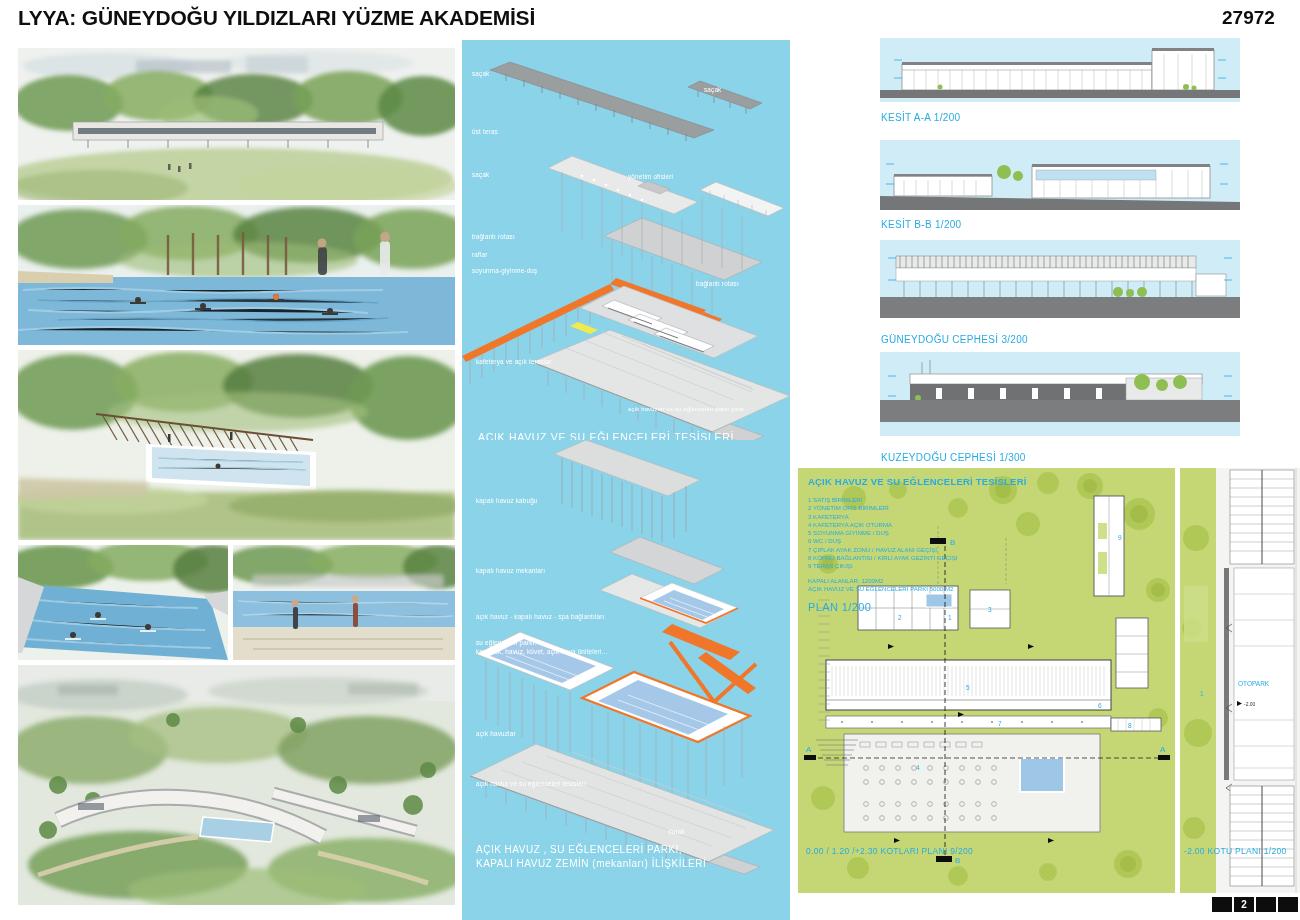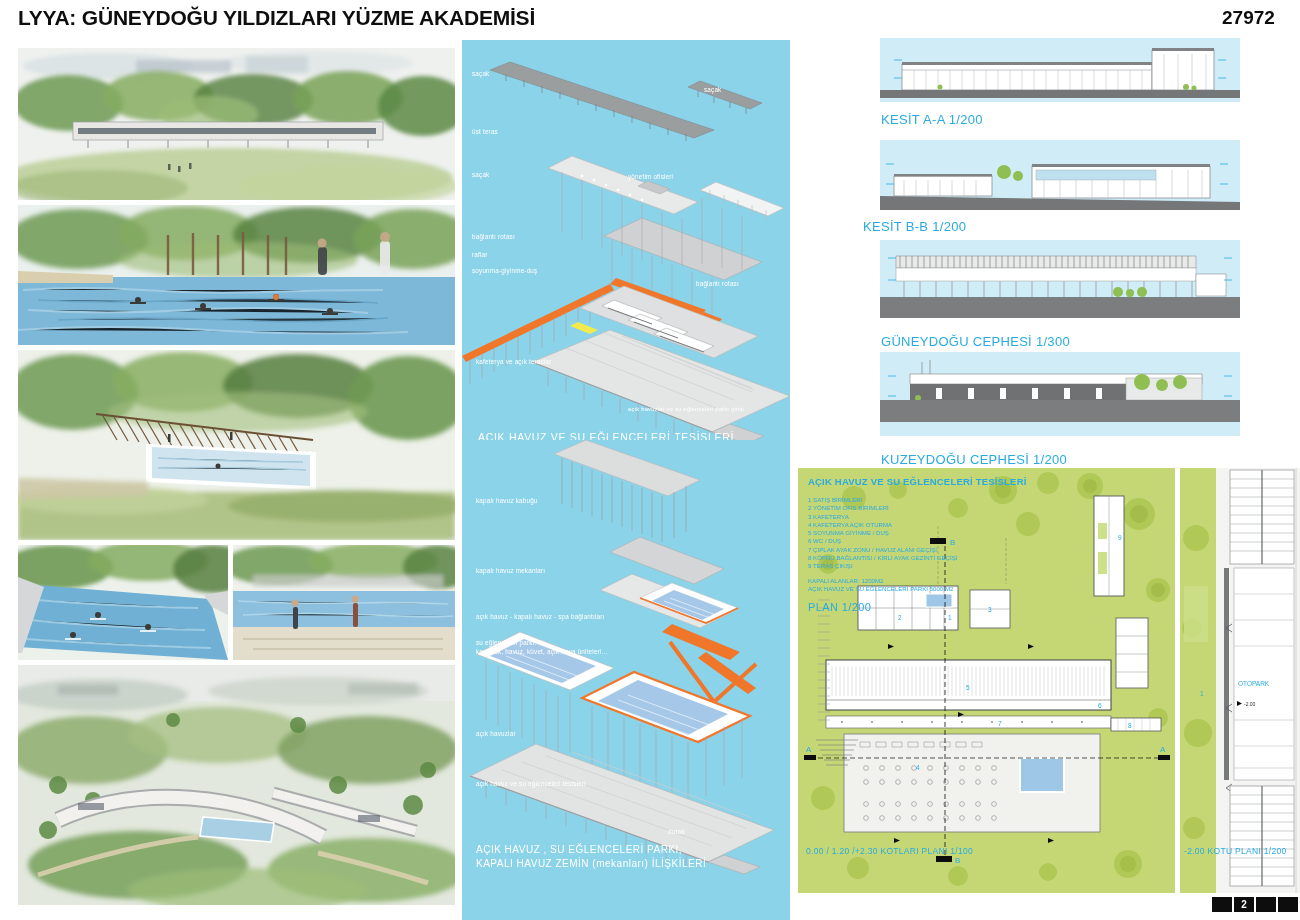--- a/index.html
+++ b/index.html
@@ -6,21 +6,21 @@
   html,body{width:1300px;height:920px;background:#fff;font-family:"Liberation Sans",sans-serif}
   body{position:relative;overflow:hidden}
   .abs{position:absolute}
   .title{left:18px;top:6px;font-size:21px;font-weight:700;color:#0e0e0e;letter-spacing:-.2px}
   .entry{left:1222px;top:7px;font-size:19px;font-weight:700;color:#0e0e0e}
   .render{overflow:hidden}
   .bluepanel{background:#8bd3e9;overflow:hidden}
   .dl{position:absolute;color:#fff;font-size:6.3px;white-space:nowrap;letter-spacing:.2px}
   .dcap{position:absolute;color:#fff;font-size:10.5px;letter-spacing:.7px;white-space:nowrap}
   .dcap2{position:absolute;color:#fff;font-size:10px;letter-spacing:.5px;white-space:nowrap}
-  .seclabel{position:absolute;color:#29abe2;font-size:13px;letter-spacing:.3px;white-space:nowrap}
+  .seclabel{position:absolute;color:#29abe2;font-size:10px;letter-spacing:.3px;white-space:nowrap}
   .plan{background:#c5d775;overflow:hidden}
   .planlegend{position:absolute;left:10px;top:8px;width:200px}
   .plan-heading{color:#29abe2;font-size:9.5px;font-weight:700;letter-spacing:.2px;margin-bottom:9px;white-space:nowrap}
   .li{color:#29abe2;font-size:6.1px;line-height:8.3px;width:196px}
   .areas{margin-top:6px}
   .plan-scale{color:#29abe2;font-size:11px;letter-spacing:.4px;margin-top:8px}
   .plancap{position:absolute;color:#29abe2;font-size:8.5px;letter-spacing:.3px;white-space:nowrap}
   .pager{position:absolute;left:1212px;top:897px;display:flex;gap:2px}
   .pagerbox{width:20px;height:15px;background:#0d0d0d;color:#fff;font-size:10px;text-align:center;line-height:15px;font-weight:700}
 </style>
@@ -446,21 +446,21 @@
   <rect x="156" y="30" width="120" height="10" fill="#bfe0ee" stroke="#9aa0a3" stroke-width=".4"></rect>
   <g stroke="#b5b7b9" stroke-width=".5">
         <path d="M164,40 v18 M180,40 v18 M196,40 v18 M212,40 v18 M228,40 v18 M244,40 v18 M260,40 v18 M276,40 v18 M292,30 v28 M308,30 v28 M322,30 v28"></path>
       </g>
   <polygon points="0,56 360,62 360,70 0,70" fill="#747678"></polygon>
   <g stroke="#29abe2" stroke-width=".8">
         <path d="M6,24 h8 M340,24 h8 M6,44 h8 M340,44 h8"></path>
       </g>
 </svg>
 </div>
-<span class="seclabel" style="left:863px;top:219px">KESİT B-B 1/200</span>
+<span class="seclabel" style="left:881px;top:219px">KESİT B-B 1/200</span>
 
 <div class="abs" style="left:880px;top:240px;width:360px;height:90px">
 <svg width="360" height="90" viewBox="0 0 360 90">
   <rect width="360" height="78" fill="#cfecf7"></rect>
   <rect x="16" y="16" width="300" height="12" fill="#e8e9e9" stroke="#8d9093" stroke-width=".6"></rect>
   <g stroke="#6f7173" stroke-width=".6">
         <path d="M20,16 v12 M26,16 v12 M32,16 v12 M38,16 v12 M44,16 v12 M50,16 v12 M56,16 v12 M62,16 v12 M68,16 v12 M74,16 v12 M80,16 v12 M86,16 v12 M92,16 v12 M98,16 v12 M104,16 v12 M110,16 v12 M116,16 v12 M122,16 v12 M128,16 v12 M134,16 v12 M140,16 v12 M146,16 v12 M152,16 v12 M158,16 v12 M164,16 v12 M170,16 v12 M176,16 v12 M182,16 v12 M188,16 v12 M194,16 v12 M200,16 v12 M206,16 v12 M212,16 v12 M218,16 v12 M224,16 v12 M230,16 v12 M236,16 v12 M242,16 v12 M248,16 v12 M254,16 v12 M260,16 v12 M266,16 v12 M272,16 v12 M278,16 v12 M284,16 v12 M290,16 v12 M296,16 v12 M302,16 v12 M308,16 v12"></path>
       </g>
   <rect x="16" y="28" width="300" height="13" fill="#fff" stroke="#9aa0a3" stroke-width=".5"></rect>
   <g stroke="#8d9093" stroke-width=".7">
@@ -471,21 +471,21 @@
         <circle cx="238" cy="52" r="5"></circle>
         <circle cx="250" cy="53" r="4"></circle>
         <circle cx="262" cy="52" r="5"></circle>
       </g>
   <rect x="0" y="57" width="360" height="21" fill="#7b7d7f"></rect>
   <g stroke="#29abe2" stroke-width=".8">
         <path d="M8,18 h8 M344,18 h8 M8,40 h8 M344,40 h8"></path>
       </g>
 </svg>
 </div>
-<span class="seclabel" style="left:881px;top:334px">GÜNEYDOĞU CEPHESİ 1/300</span>
+<span class="seclabel" style="left:881px;top:334px">GÜNEYDOĞU CEPHESİ 3/200</span>
 
 <div class="abs" style="left:880px;top:352px;width:360px;height:97px">
 <svg width="360" height="97" viewBox="0 0 360 97">
   <rect width="360" height="84" fill="#cfecf7"></rect>
   <g stroke="#8d9093" stroke-width=".8">
         <path d="M42,10 v26 M50,8 v28"></path>
       </g>
   <rect x="30" y="22" width="292" height="10" fill="#fff" stroke="#8d9093" stroke-width=".7"></rect>
   <rect x="30" y="32" width="292" height="16" fill="#6f7173"></rect>
   <g fill="#fff">
@@ -502,21 +502,21 @@
         <circle cx="282" cy="33" r="6"></circle>
         <circle cx="300" cy="30" r="7"></circle>
         <circle cx="38" cy="46" r="3"></circle>
       </g>
   <rect x="0" y="48" width="360" height="22" fill="#7b7d7f"></rect>
   <g stroke="#29abe2" stroke-width=".8">
         <path d="M8,24 h8 M344,24 h8 M8,44 h8 M344,44 h8"></path>
       </g>
 </svg>
 </div>
-<span class="seclabel" style="left:881px;top:452px">KUZEYDOĞU CEPHESİ 1/200</span>
+<span class="seclabel" style="left:881px;top:452px">KUZEYDOĞU CEPHESİ 1/300</span>
 
 <div class="abs plan" style="left:798px;top:468px;width:377px;height:425px">
 <svg class="abs" style="left:0;top:0" width="377" height="425" viewBox="0 0 377 425">
 
   <g fill="#aec753" opacity=".9">
     <circle cx="205" cy="22" r="14"></circle>
         <circle cx="250" cy="15" r="11"></circle>
         <circle cx="292" cy="18" r="13"></circle>
         <circle cx="341" cy="46" r="16"></circle>
         <circle cx="360" cy="122" r="12"></circle>
@@ -691,21 +691,21 @@
     <div class="li">6  WC / DUŞ</div>
     <div class="li">7 ÇIPLAK AYAK ZONU / HAVUZ ALANI GEÇİŞİ</div>
     <div class="li" style="width:150px">8 KÖPRÜ  BAĞLANTISI /  KİRLİ AYAK GEZİNTİ GEÇİŞİ</div>
     <div class="li">9 TERAS ÇIKIŞI</div>
     <div class="areas">
       <div class="li">KAPALI ALANLAR: 1200M2</div>
       <div class="li">AÇIK HAVUZ VE SU EĞLENCELERİ PARKI  5000 M2</div>
     </div>
     <div class="plan-scale">PLAN 1/200</div>
   </div>
-  <div class="plancap" style="left:8px;top:378px">0.00 / 1.20 /+2.30  KOTLARI PLANI 1/100</div>
+  <div class="plancap" style="left:8px;top:378px">0.00 / 1.20 /+2.30  KOTLARI PLANI 9/200</div>
 </div>
 
 <div class="abs" style="left:1180px;top:468px;width:144px;height:425px;background:#f4f4f2">
 <svg class="abs" style="left:0;top:0" width="120" height="425" viewBox="0 0 120 425">
   <rect x="0" y="0" width="36" height="425" fill="#c5d775"></rect>
   <g fill="#aec753" opacity=".9">
         <circle cx="16" cy="70" r="13"></circle>
         <circle cx="12" cy="160" r="10"></circle>
         <circle cx="18" cy="265" r="14"></circle>
         <circle cx="14" cy="360" r="11"></circle>

